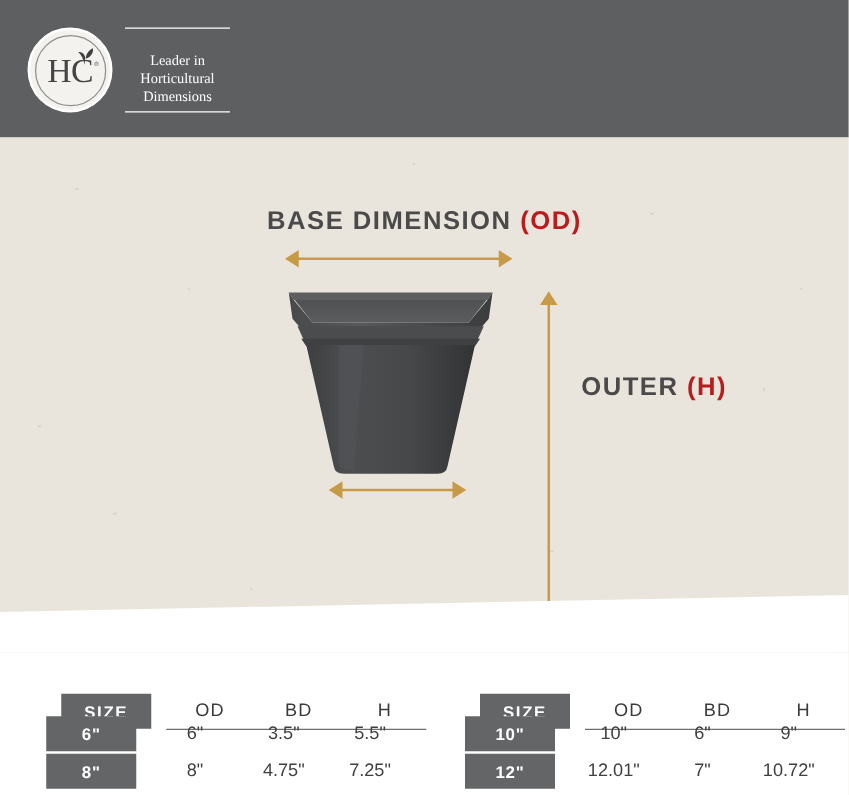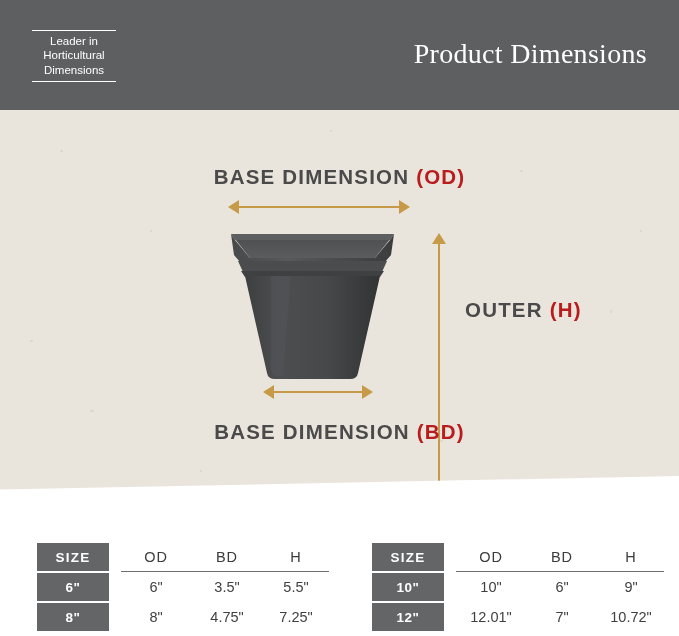--- a/index.html
+++ b/index.html
@@ -37,24 +37,24 @@
     font-family:"Liberation Serif", serif;
     font-size:27px;color:#454545;letter-spacing:-0.5px;
   }
   #logo-leaf{
     position:absolute;left:34px;top:13px;width:20px;height:16px;
   }
   #logo-tm{
     position:absolute;right:9px;top:25px;font-size:5px;color:#555;
   }
   #logo-text{
-    margin-left:10px;padding:3px 0 4px 0;
+    margin-left:10px;padding:19px 0 4px 0;
     border-top:1.4px solid #ffffff;border-bottom:1.4px solid #ffffff;
     text-align:center;color:#ffffff;
-    font-family:Liberation Sans, sans-serif;
+    font-family:Liberation Serif, serif;
     font-size:11.5px;line-height:14.5px;
     width:84px;
   }
   #header-title{
     position:absolute;right:32px;top:50%;transform:translateY(-52%);
     color:#ffffff;
     font-family:"Liberation Serif", serif;
     font-size:28px;letter-spacing:0.3px;
     white-space:nowrap;
   }
@@ -111,21 +111,21 @@
   #arrow-h .head.down{bottom:0;border-top:11px solid #c79a48;}
 
   
   #planter{position:absolute;left:225px;top:118px;width:175px;height:155px;}
 
   
   .table{position:absolute;top:543px;width:292px;height:90px;}
   #table-left{left:37px;}
   #table-right{left:372px;}
   .trow{position:absolute;left:0;width:292px;height:28px;}
-  .trow.r0{top:0;}
+  .trow.r0{top:12px;margin-left:12px;}
   .trow.r1{top:30px;}
   .trow.r2{top:60px;}
   .sizecell{
     position:absolute;left:0;top:0;width:72px;height:28px;
     background:#646566;color:#ffffff;
     font-size:13.5px;font-weight:bold;letter-spacing:.6px;
     display:flex;align-items:center;justify-content:center;
   }
   .trow.r0 .sizecell{letter-spacing:1.3px;}
   .cell{
@@ -140,28 +140,35 @@
   .hrule{
     position:absolute;left:84px;top:28px;width:208px;height:1.4px;background:#6e6e6e;
   }
 </style>
 </head>
 <body>
 
 <div id="header">
 
   <div id="logo-block">
+    <div id="logo-badge">
+      <svg id="logo-leaf" viewBox="0 0 20 16">
+        <path d="M9.6 15 C9.0 10.5 7.2 7.0 4.6 4.6 C7.6 4.4 9.6 6.2 10.2 9.0 Z" fill="#3f3f3f"></path>
+        <path d="M10.6 9.6 C11.0 6.0 13.0 3.0 16.4 1.6 C16.8 5.4 14.6 8.6 11.2 9.8 Z" fill="#3f3f3f"></path>
+      </svg>
+      <div id="logo-mono">HC</div>
+      <div id="logo-tm">®</div>
+    </div>
     <div id="logo-text">
       <div>Leader in</div>
       <div>Horticultural</div>
       <div>Dimensions</div>
     </div>
   </div>
 
-  <div id="header-title">Product Dimensions</div>
 </div>
 
 <div id="panel">
 
   <div class="speck" style="left:60px;top:40px;width:3px;height:2px;"></div>
   <div class="speck" style="left:150px;top:120px;width:2px;height:2px;"></div>
   <div class="speck" style="left:520px;top:60px;width:3px;height:2px;"></div>
   <div class="speck" style="left:610px;top:200px;width:2px;height:3px;"></div>
   <div class="speck" style="left:90px;top:300px;width:4px;height:2px;"></div>
   <div class="speck" style="left:330px;top:20px;width:2px;height:2px;"></div>
@@ -220,23 +227,20 @@
   </div>
   <div class="dimlabel" id="label-h">
     <span>OUTER </span><span class="code">(H)</span>
   </div>
 
   <div class="arrow-h" id="arrow-bd">
     <div class="head left"></div>
     <div class="shaft"></div>
     <div class="head right"></div>
   </div>
-  <div class="dimlabel" id="label-bd">
-    <span>BASE DIMENSION </span><span class="code">(BD)</span>
-  </div>
 
   <div id="panel-fade"></div>
 </div>
 
 <div class="table" id="table-left">
   <div class="trow r0">
     <div class="sizecell">SIZE</div>
     <div class="cell c1">OD</div>
     <div class="cell c2">BD</div>
     <div class="cell c3">H</div>

